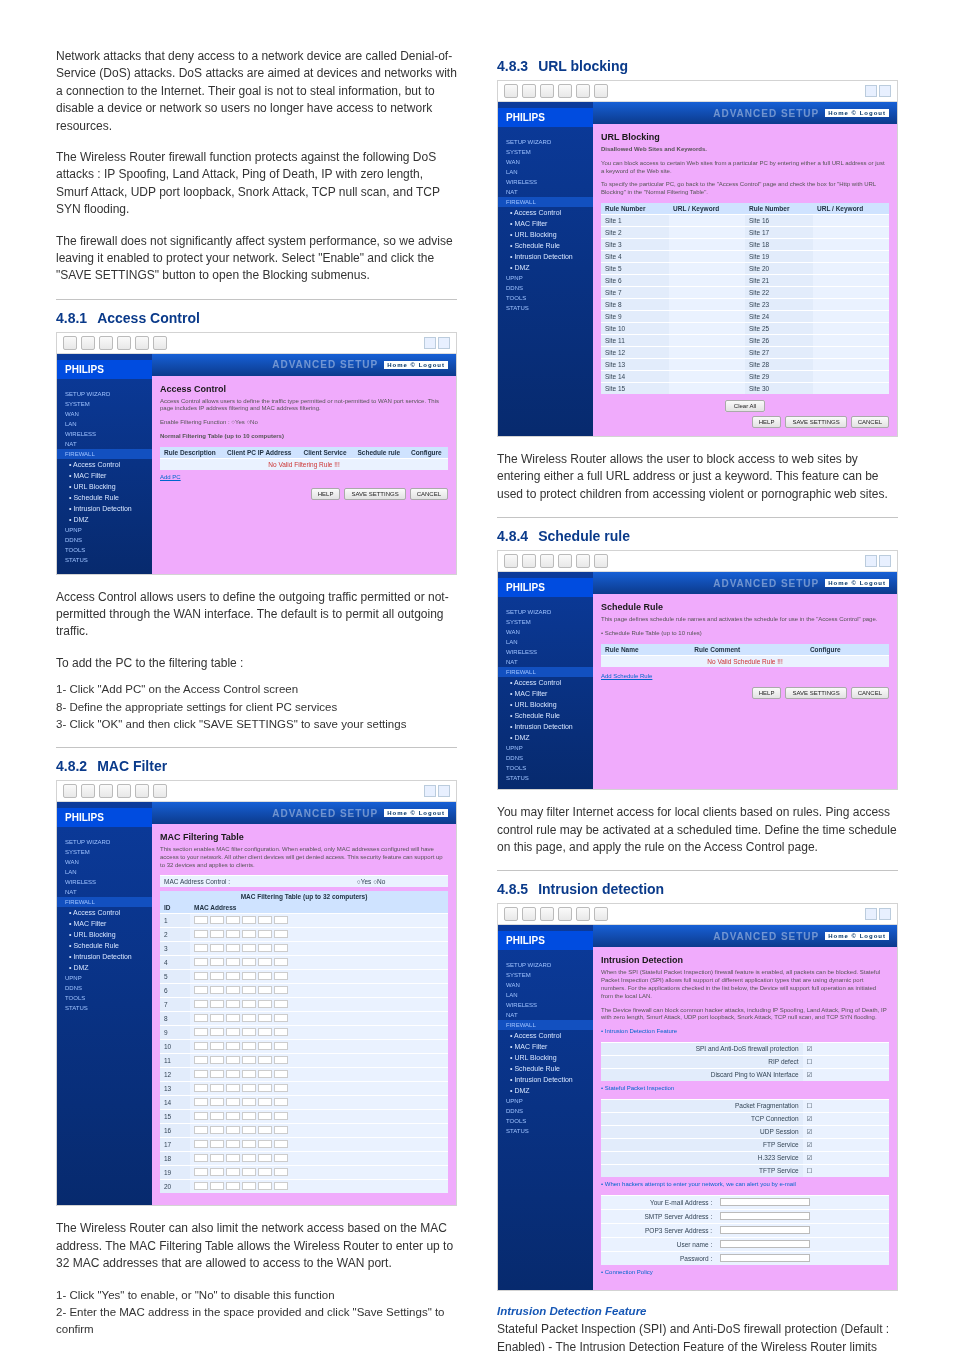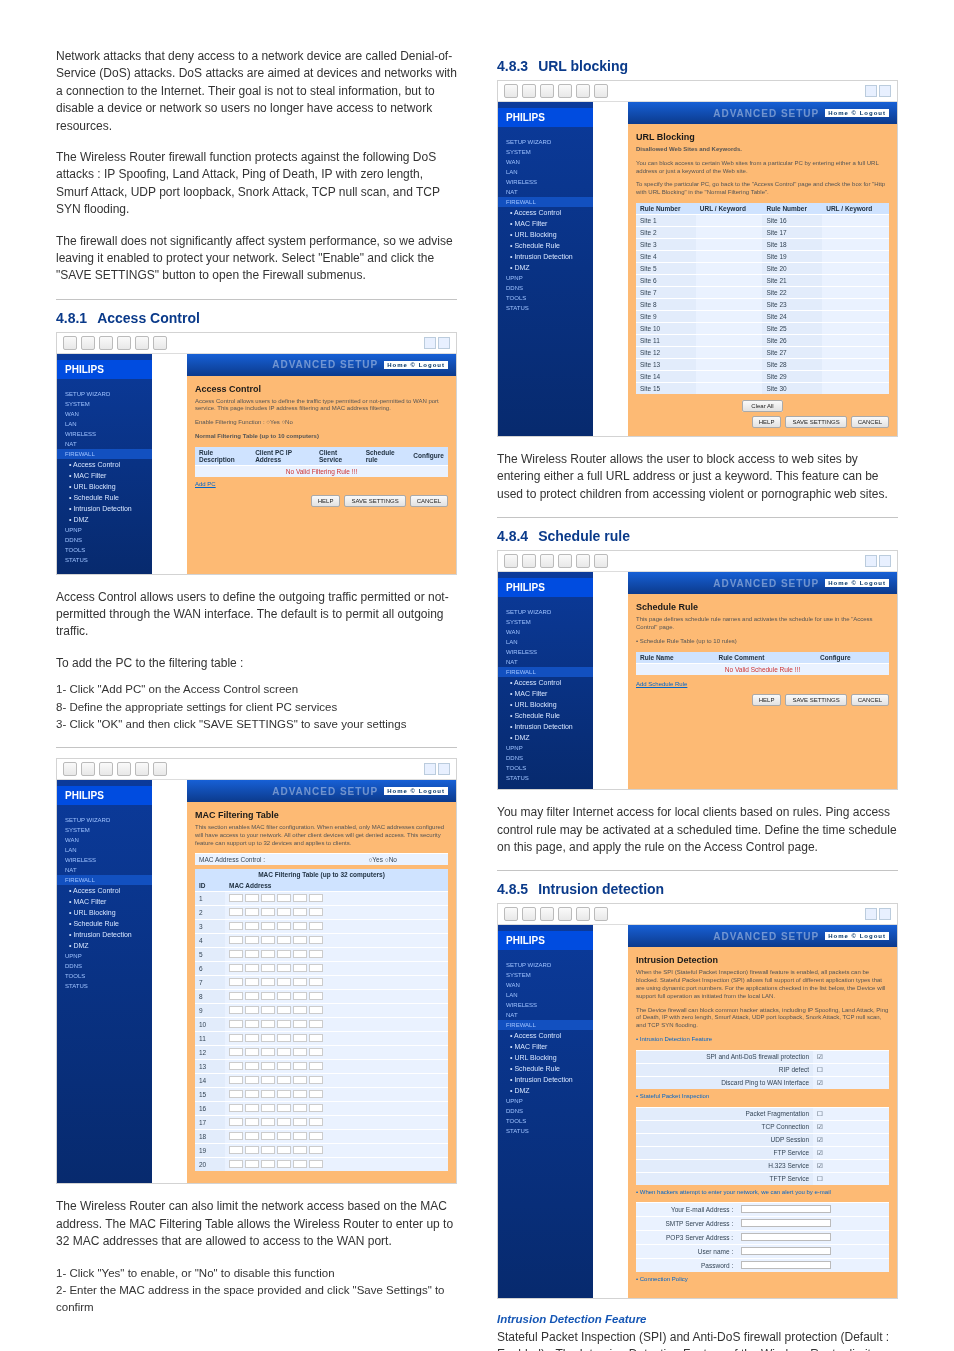--- a/index.html
+++ b/index.html
@@ -8,27 +8,27 @@
   .col { flex: 1; min-width: 0; }
   p.body { font-size: 12px; line-height: 1.45; margin-bottom: 14px; color: #333; }
   h3.sect { font-size: 14px; font-weight: 600; margin: 10px 0 6px 0; color: #0a3a8a; }
   h3.sect .num { margin-right: 10px; }
   .sect-rule { border-top: 1px solid #c4c4c4; margin: 6px 0 10px 0; }
   .screenshot { border: 1px solid #d3d3d3; margin: 4px 0 14px 0; background:#fff; }
   .ss-top { border-bottom:1px solid #ddd; padding:3px 6px; display:flex; gap:4px; align-items:center; font-size:7px; color:#555; }
   .ss-top .btn { width:14px; height:14px; border:1px solid #bbb; border-radius:2px; background:linear-gradient(#fafafa,#e8e8e8); }
   .ss-top .right { margin-left:auto; display:flex; gap:2px; }
   .ss-top .pill { width:12px; height:12px; background:#e8f0ff; border:1px solid #bcd; }
-  .ss-body { display:flex; min-height:220px;gap:35px; }
+  .ss-body { display:flex; min-height:220px; }
   .ss-nav { width:95px; background:linear-gradient(#0b3a9a,#072a6e); padding:6px 0; font-size:7px; color:#cfe0ff; }
   .ss-nav .brand { background:#004ce0; color:#fff; font-weight:700; padding:4px 8px; font-size:10px; margin-bottom:10px; }
   .ss-nav .nav-section { color:#9ec2ff; padding:2px 8px; text-transform:uppercase; font-size:6px; }
   .ss-nav .nav-item { padding:2px 8px 2px 12px; color:#d6e5ff; }
   .ss-nav .fw { background:#1250c0; }
-  .ss-main { flex:1; background:#fdba74; position:relative; padding:8px; }
+  .ss-main { flex:1; background:#f0abfc; position:relative; padding:8px; }
   .ss-main h4 { font-size:9px; font-weight:700; color:#1a1a1a; margin-bottom:4px; }
   .ss-main .desc { font-size:6px; color:#555; line-height:1.3; margin-bottom:6px; }
   .ss-hdr { position:absolute; top:0; right:0; height:22px; width:100%; background:linear-gradient(#1760d6,#0c3a8c); display:flex; align-items:center; justify-content:flex-end; padding:0 8px; }
   .ss-hdr span { font-size:10px; letter-spacing:1px; color:rgba(255,255,255,0.4); font-weight:700; }
   .ss-hdr .lang { font-size:6px; background:#fff; color:#036; padding:1px 3px; margin-left:6px; }
   .ss-main-inner { margin-top:22px; }
   .tbl { width:100%; font-size:6.5px; border-collapse:collapse; margin:4px 0; }
   .tbl th { background:#cfe3ff; padding:2px 4px; text-align:left; color:#234; }
   .tbl td { background:#eaf2ff; padding:2px 4px; color:#345; border-top:1px solid #fff; }
   .tbl.alt td:nth-child(odd){ background:#e2ecfb; }
@@ -40,21 +40,21 @@
   .macrow td span { display:inline-block; width:14px; height:8px; background:#fff; border:1px solid #ccc; margin-right:2px; }
 </style>
 </head>
 <body>
 
 <div class="cols">
 
   <div class="col">
     <p class="body">Network attacks that deny access to a network device are called Denial-of-Service (DoS) attacks. DoS attacks are aimed at devices and networks with a connection to the Internet. Their goal is not to steal information, but to disable a device or network so users no longer have access to network resources.</p>
     <p class="body">The Wireless Router firewall function protects against the following DoS attacks : IP Spoofing, Land Attack, Ping of Death, IP with zero length, Smurf Attack, UDP port loopback, Snork Attack, TCP null scan, and TCP SYN flooding.</p>
-    <p class="body">The firewall does not significantly affect system performance, so we advise leaving it enabled to protect your network. Select "Enable" and click the "SAVE SETTINGS" button to open the Firewall submenus.</p>
+    <p class="body">The firewall does not significantly affect system performance, so we advise leaving it enabled to protect your network. Select "Enable" and click the "SAVE SETTINGS" button to open the Blocking submenus.</p>
 
     <div class="sect-rule"></div>
     <h3 class="sect"><span class="num">4.8.1</span><span>Access Control</span></h3>
 
     <div class="screenshot">
       <div class="ss-top">
           <span class="btn"></span>
           <span class="btn"></span>
           <span class="btn"></span>
           <span class="btn"></span>
@@ -121,20 +121,21 @@
       </div>
     </div>
 
     <p class="body">Access Control allows users to define the outgoing traffic permitted or not-permitted through the WAN interface. The default is to permit all outgoing traffic.</p>
     <p class="body" style="margin-bottom:9px">To add the PC to the filtering table :</p>
     <div class="list-line">1- Click "Add PC" on the Access Control screen</div>
     <div class="list-line">8- Define the appropriate settings for client PC services</div>
     <div class="list-line" style="margin-bottom:14px">3- Click "OK" and then click "SAVE SETTINGS" to save your settings</div>
 
     <div class="sect-rule"></div>
+    <h3 class="sect"><span class="num">4.8.2</span><span>MAC Filter</span></h3>
 
     <div class="screenshot">
       <div class="ss-top">
           <span class="btn"></span>
           <span class="btn"></span>
           <span class="btn"></span>
           <span class="btn"></span>
           <span class="btn"></span>
           <span class="btn"></span>
           <div class="right">

